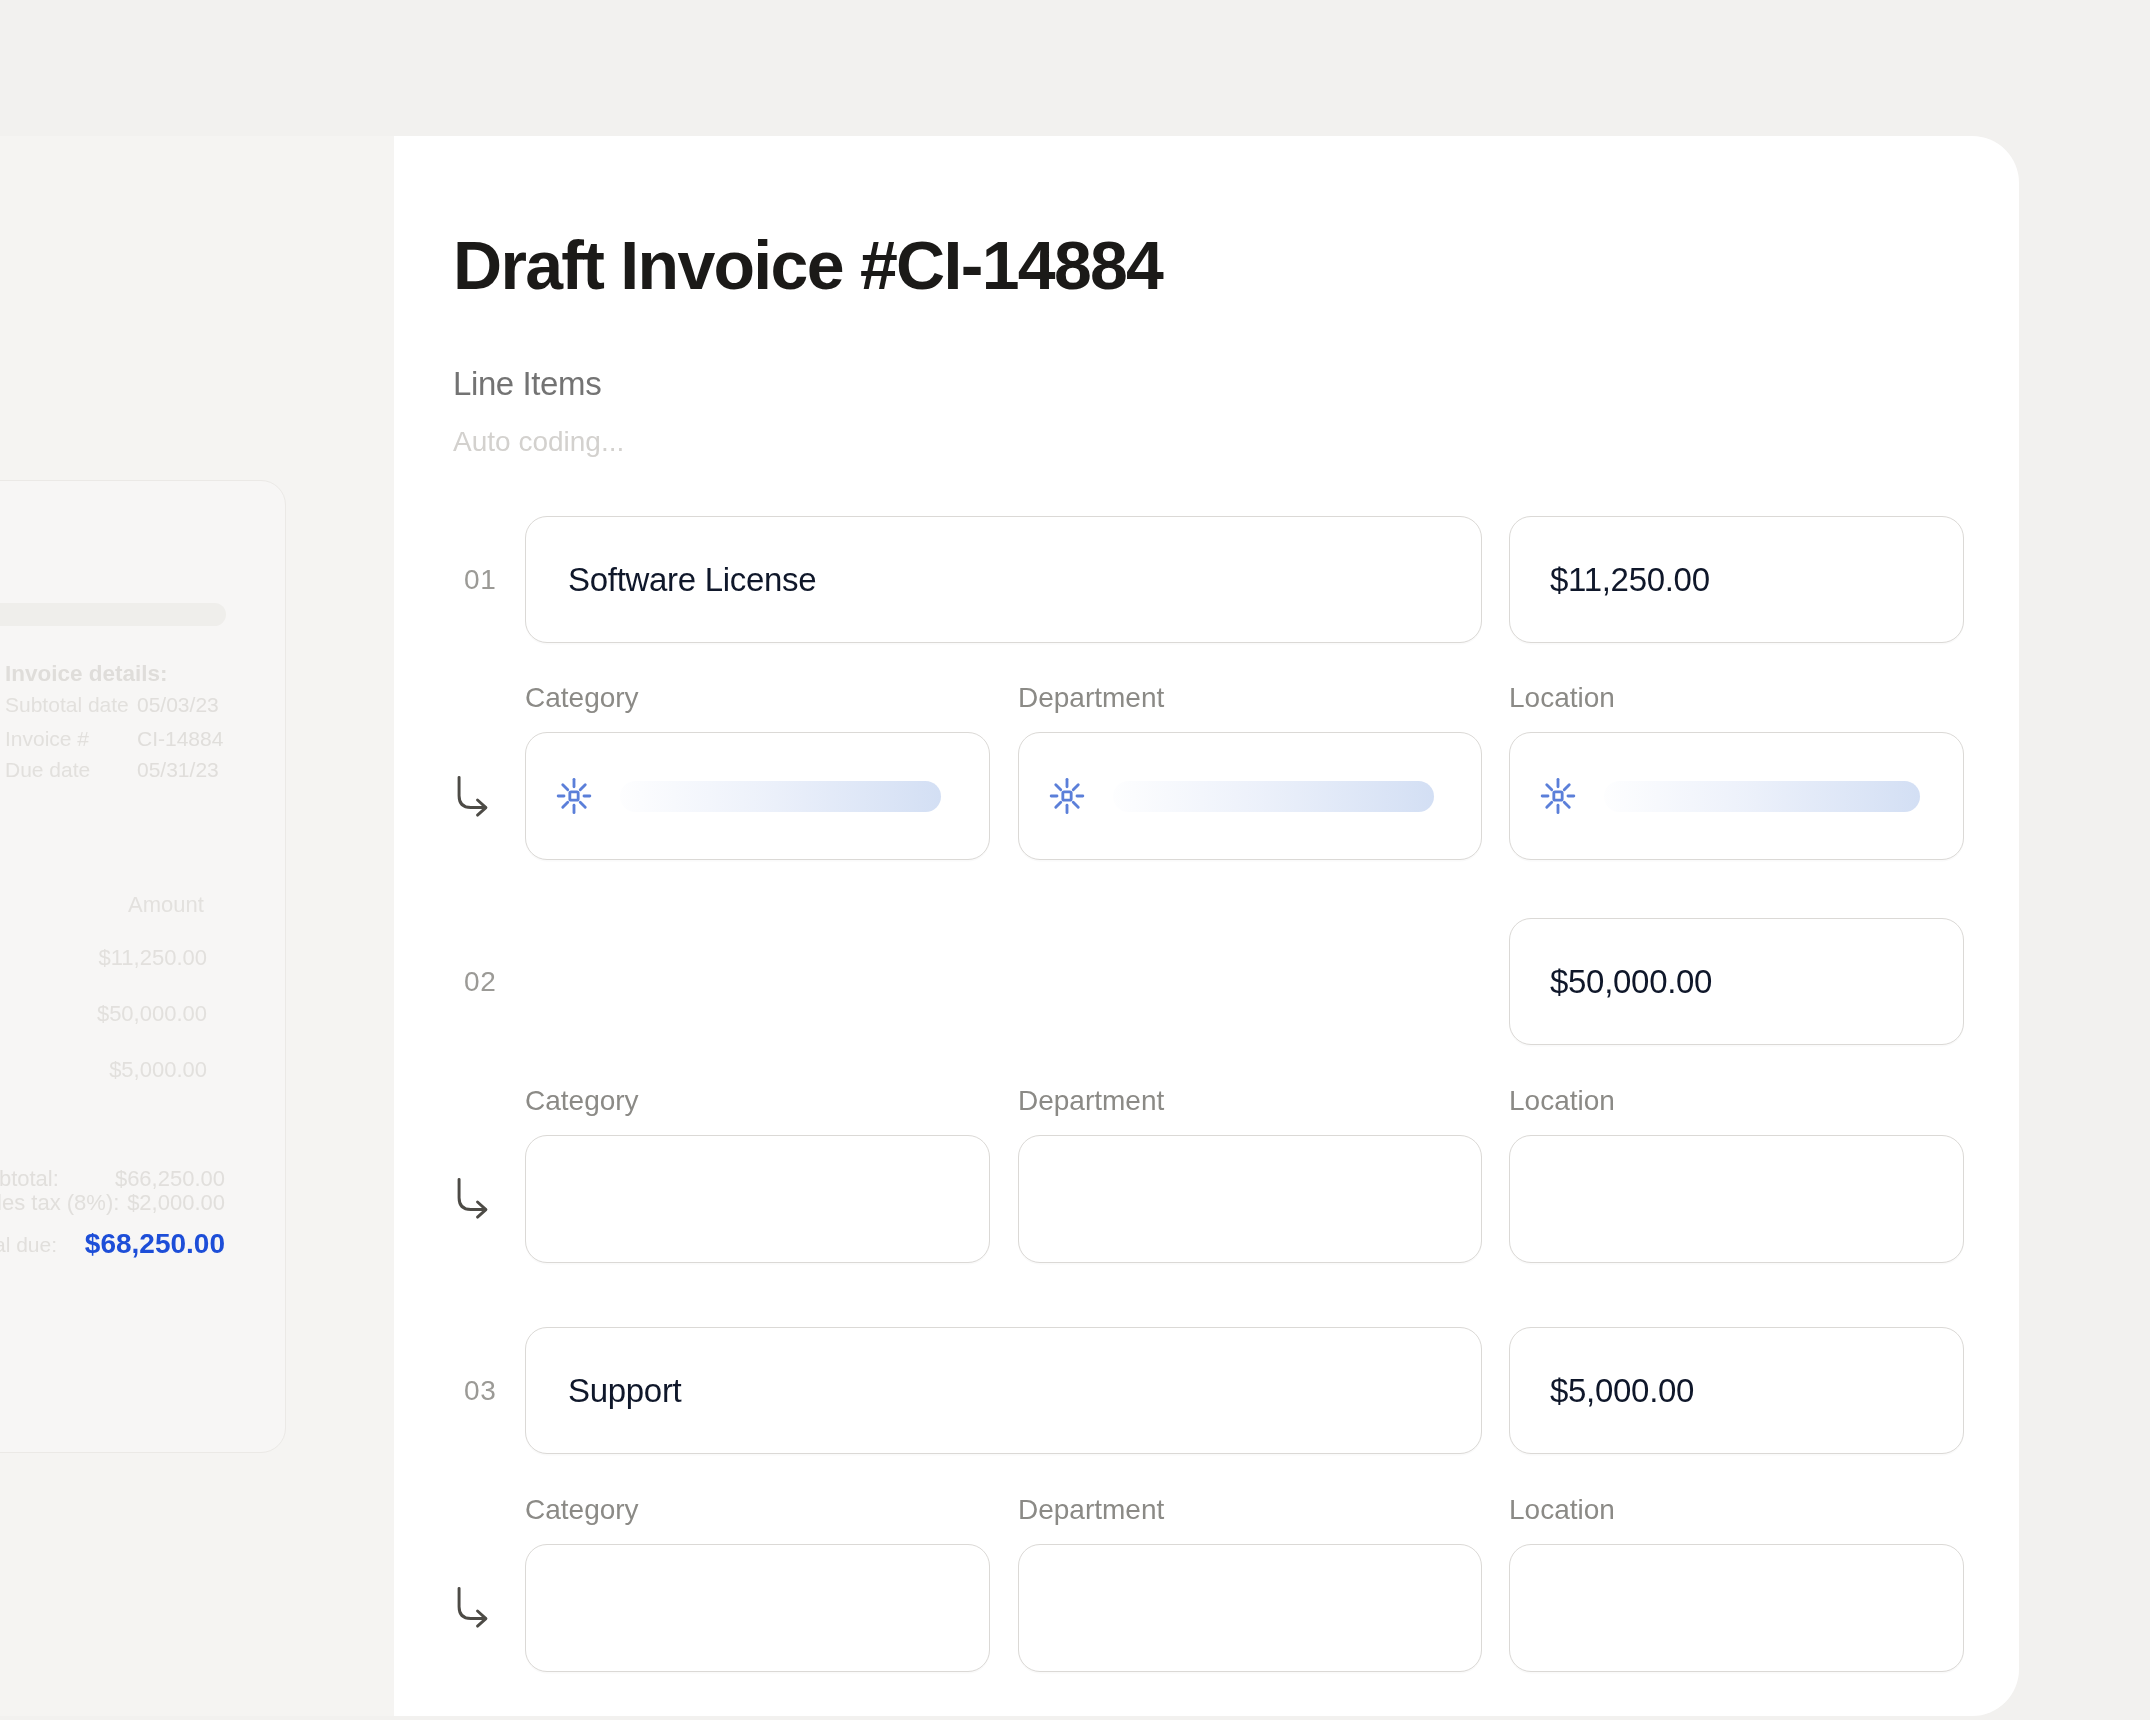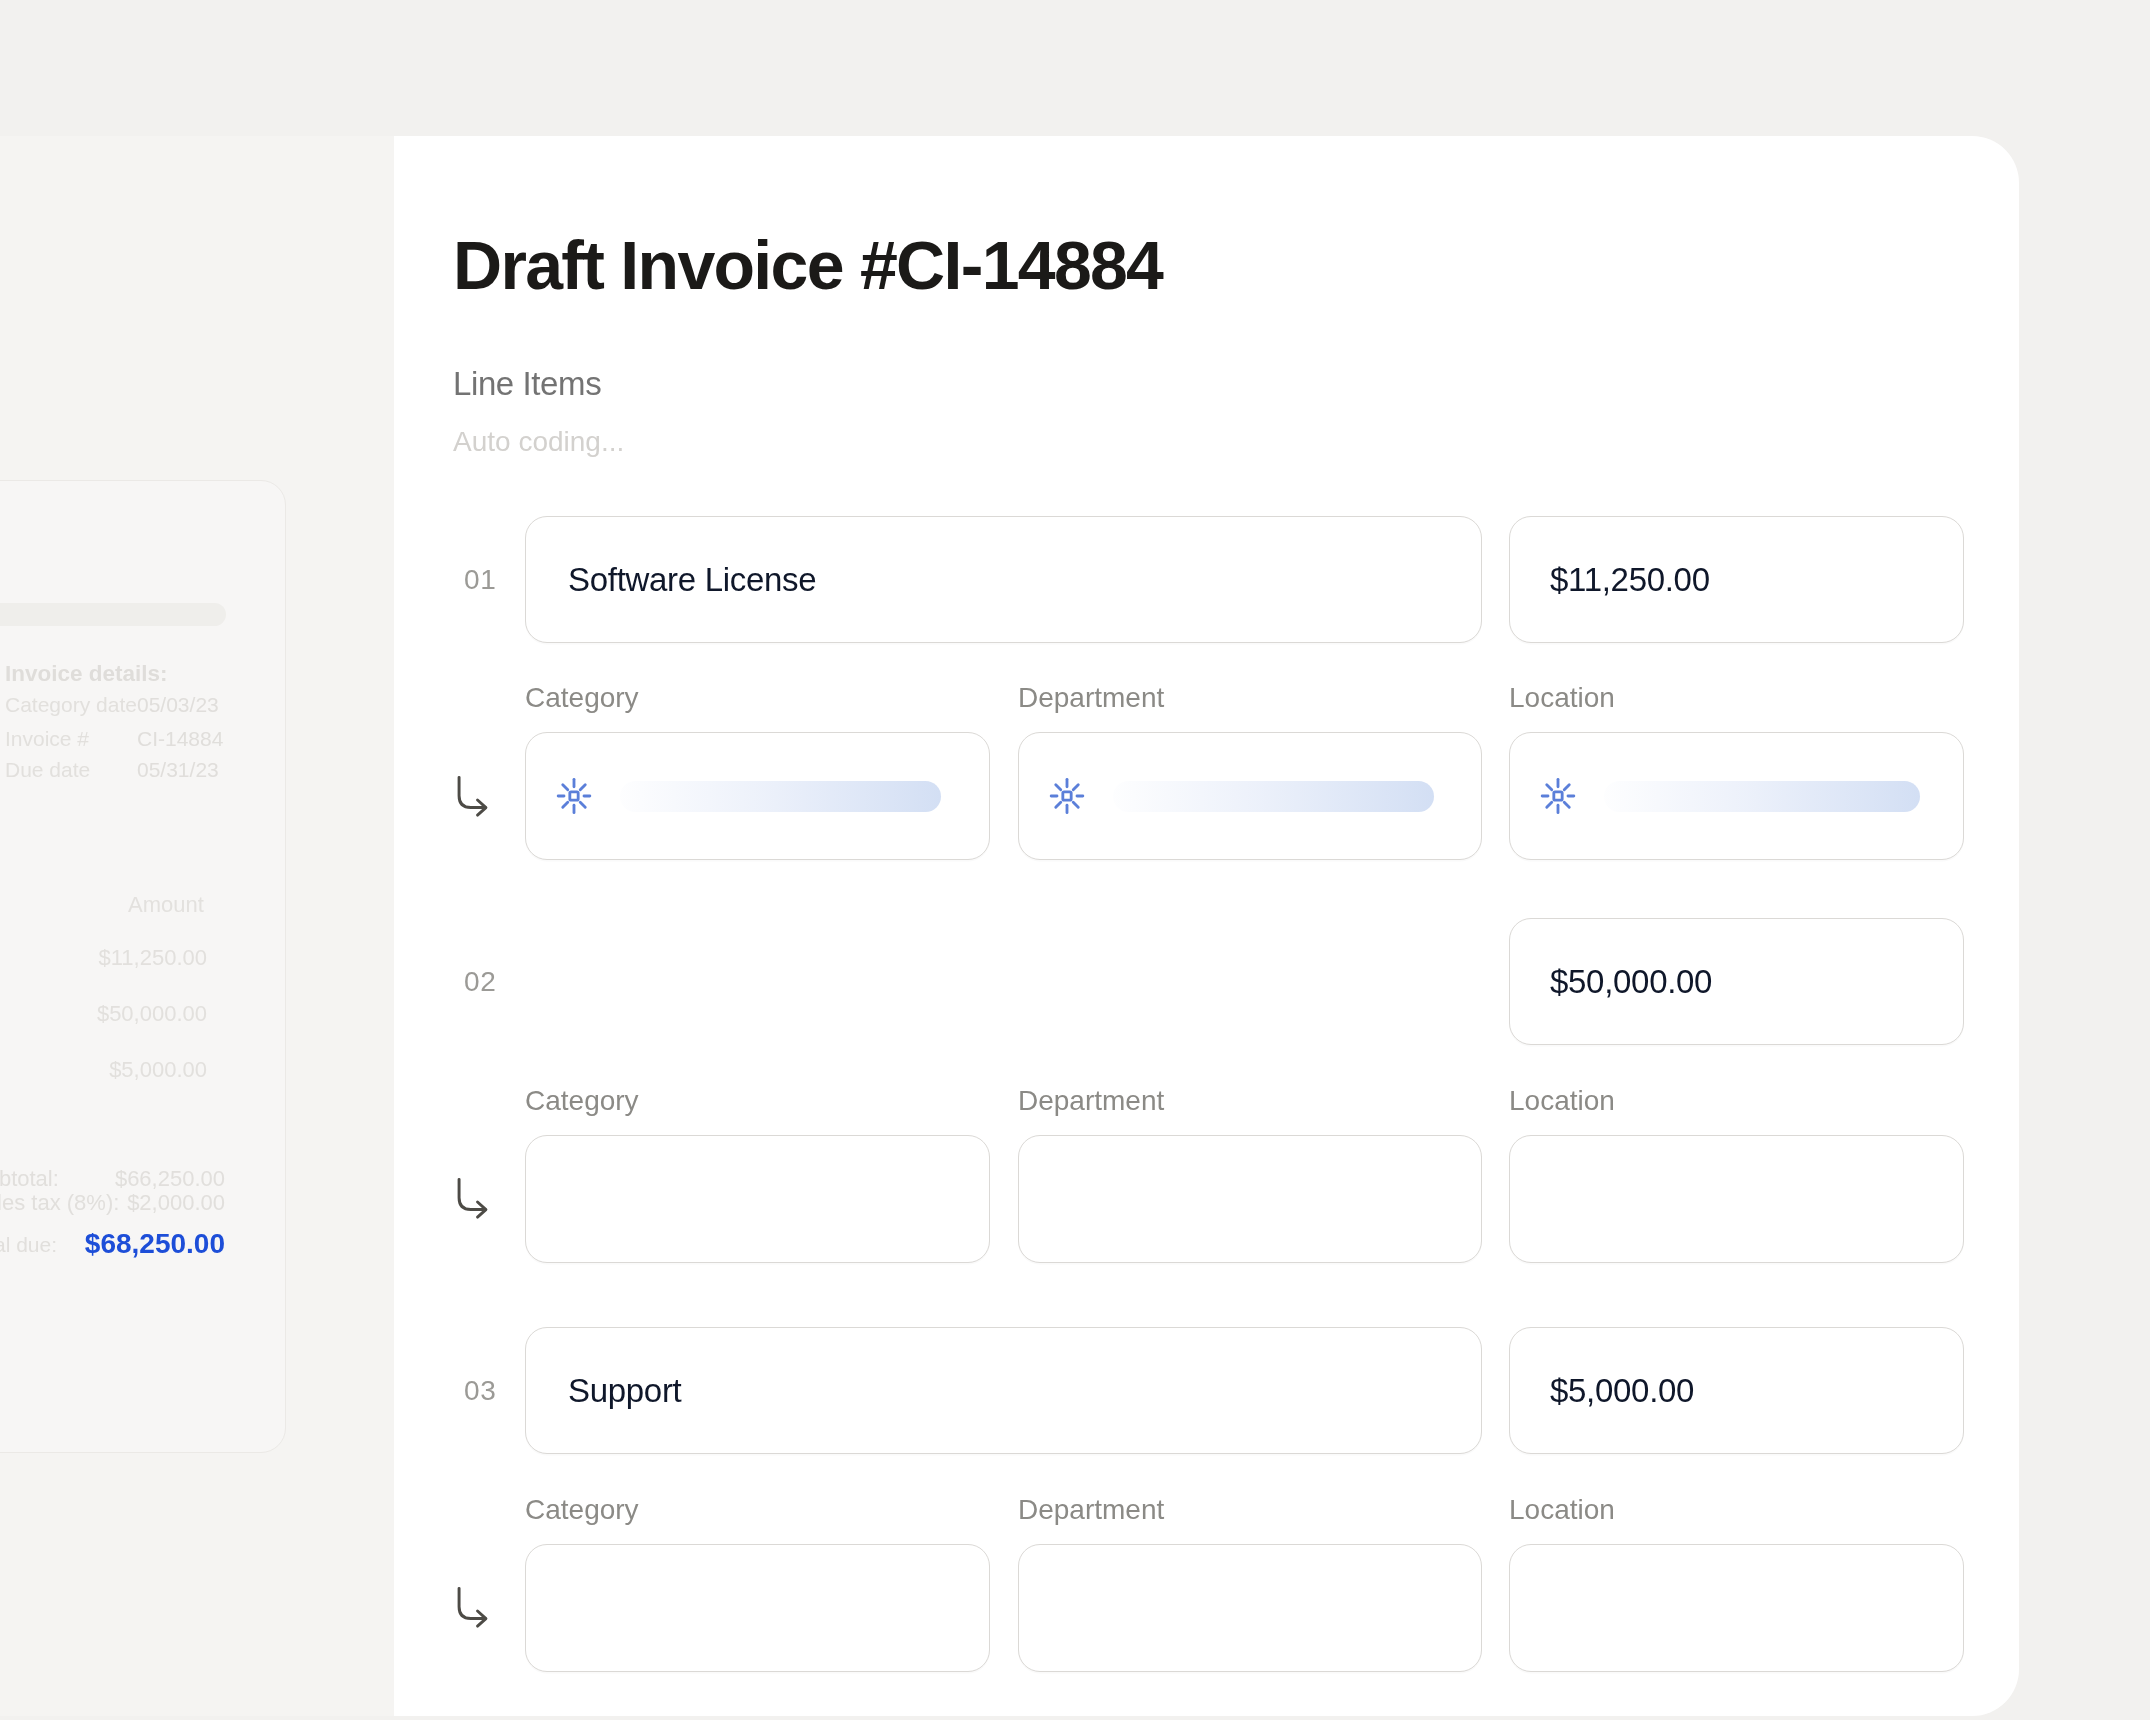--- a/index.html
+++ b/index.html
@@ -103,21 +103,21 @@
 <body>
 
 <div class="stage">
 
   <div class="surface"></div>
 
   <aside class="bg-panel">
     <div class="bp-shimmer"></div>
     <div class="bp-heading">Invoice details:</div>
 
-    <div class="bp-label" style="top:211px">Category date</div>
+    <div class="bp-label" style="top:211px">Subtotal date</div>
     <div class="bp-value" style="top:211px">05/03/23</div>
     <div class="bp-label" style="top:245px">Invoice #</div>
     <div class="bp-value" style="top:245px">CI-14884</div>
     <div class="bp-label" style="top:276px">Due date</div>
     <div class="bp-value" style="top:276px">05/31/23</div>
 
     <div class="bp-amount-header">Amount</div>
     <div class="bp-amt" style="top:464px">$11,250.00</div>
     <div class="bp-amt" style="top:520px">$50,000.00</div>
     <div class="bp-amt" style="top:576px">$5,000.00</div>

